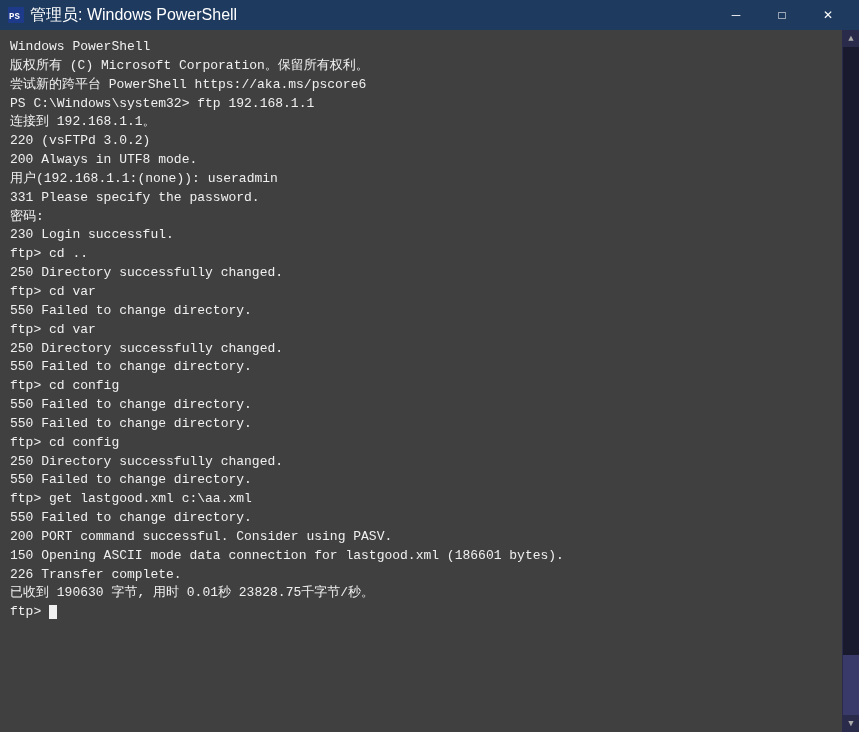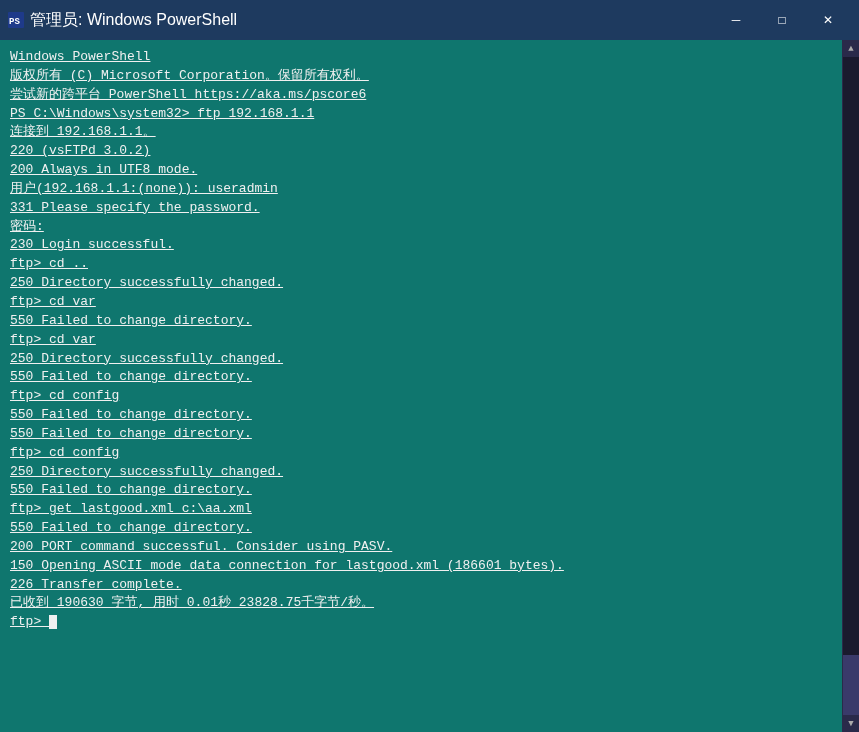--- a/index.html
+++ b/index.html
@@ -12,21 +12,21 @@
       font-size: 13px;
       overflow: hidden;
       display: flex;
       flex-direction: column;
     }
 
     .title-bar {
       display: flex;
       align-items: center;
       background: #1e3a5f;
-      height: 40px;
+      height: 30px;
       padding: 0 8px;
       flex-shrink: 0;
       user-select: none;
     }
 
     .title-bar-icon {
       width: 16px;
       height: 16px;
       margin-right: 6px;
       flex-shrink: 0;
@@ -58,30 +58,29 @@
     }
 
     .terminal-wrapper {
       display: flex;
       flex: 1;
       overflow: hidden;
     }
 
     .terminal {
       flex: 1;
-      background: #0f766e;
+      background: #404040;
       color: #f0f0f0;
       padding: 8px 10px;
       overflow-y: auto;
       overflow-x: hidden;
       font-size: 13px;
       line-height: 1.45;
       white-space: pre-wrap;
       word-break: break-all;
-      text-decoration: underline;
     }
 
     .terminal::-webkit-scrollbar {
       width: 0;
     }
 
     .scrollbar {
       width: 17px;
       background: #1a1a2e;
       display: flex;

